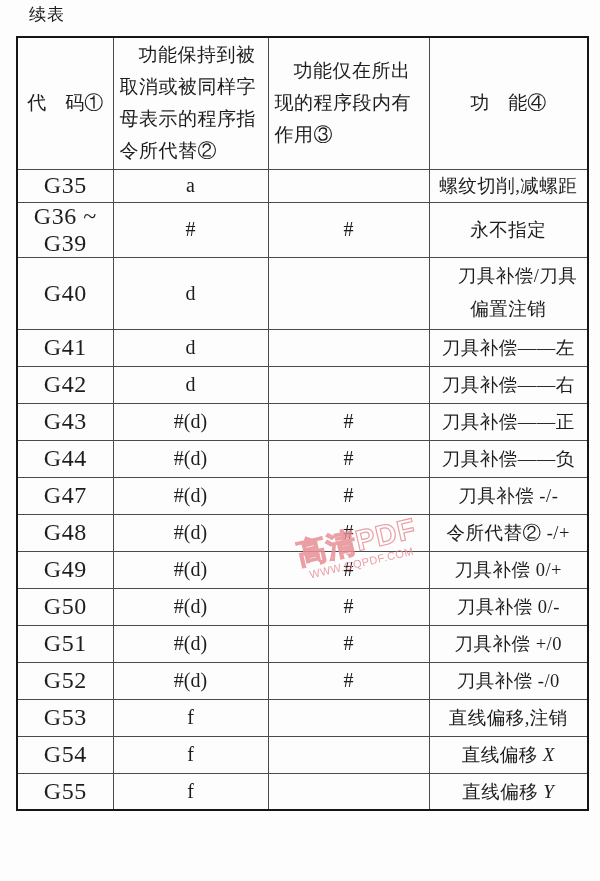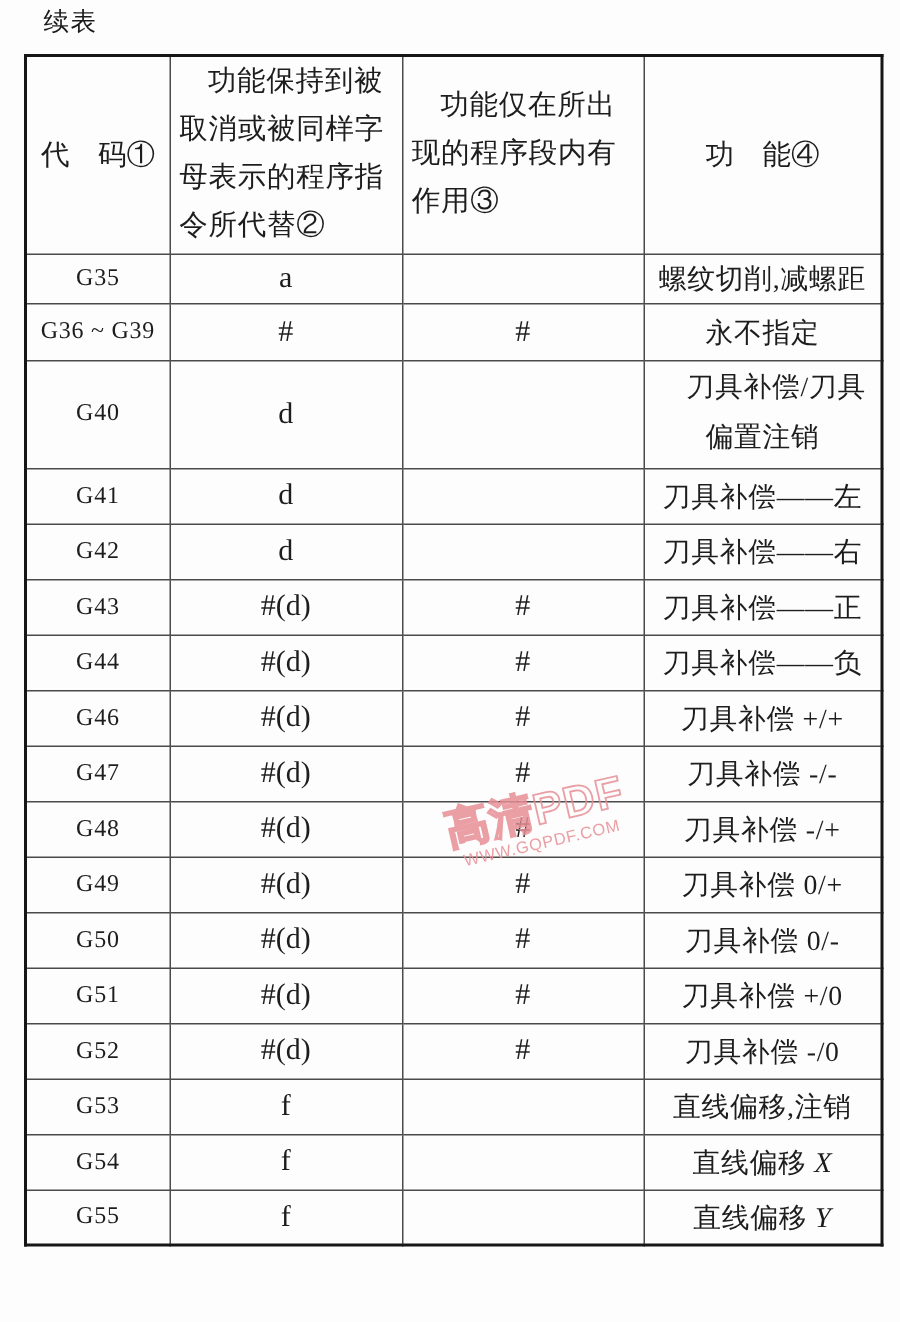--- a/index.html
+++ b/index.html
@@ -51,21 +51,21 @@
 
   .hblock {
     white-space: pre-line;
     text-align: left;
     text-indent: 1em;
     padding: 0 6px;
     line-height: 32px;
     letter-spacing: 0.5px;
     font-size: 19px;
   }
-  .c-code { font-size: 16px; letter-spacing: 0.5px; }
+  .c-code { font-size: 24px; letter-spacing: 0.5px; }
   .c-mid  { font-size: 20px; }
   .c-fn   { font-size: 18.5px; letter-spacing: 0.5px; }
 
   .fn-left {
     white-space: pre-line;
     text-align: center;
     text-indent: 1em;
     padding: 0 8px;
     line-height: 33px;
   }
@@ -175,39 +175,33 @@
       </tr>
 
       <tr class="h37">
         <td class="c-code">G44</td>
         <td class="c-mid">#(d)</td>
         <td class="c-mid">#</td>
         <td class="c-fn">刀具补偿——负</td>
       </tr>
 
 
-      <tr class="h37">
-        <td class="c-code">G46</td>
-        <td class="c-mid">#(d)</td>
-        <td class="c-mid">#</td>
-        <td class="c-fn">刀具补偿 +/+</td>
-      </tr>
 
       <tr class="h37">
         <td class="c-code">G47</td>
         <td class="c-mid">#(d)</td>
         <td class="c-mid">#</td>
         <td class="c-fn">刀具补偿 -/-</td>
       </tr>
 
       <tr class="h37">
         <td class="c-code">G48</td>
         <td class="c-mid">#(d)</td>
         <td class="c-mid">#</td>
-        <td class="c-fn">刀具补偿 -/+</td>
+        <td class="c-fn">令所代替② -/+</td>
       </tr>
 
       <tr class="h37">
         <td class="c-code">G49</td>
         <td class="c-mid">#(d)</td>
         <td class="c-mid">#</td>
         <td class="c-fn">刀具补偿 0/+</td>
       </tr>
 
       <tr class="h37">

